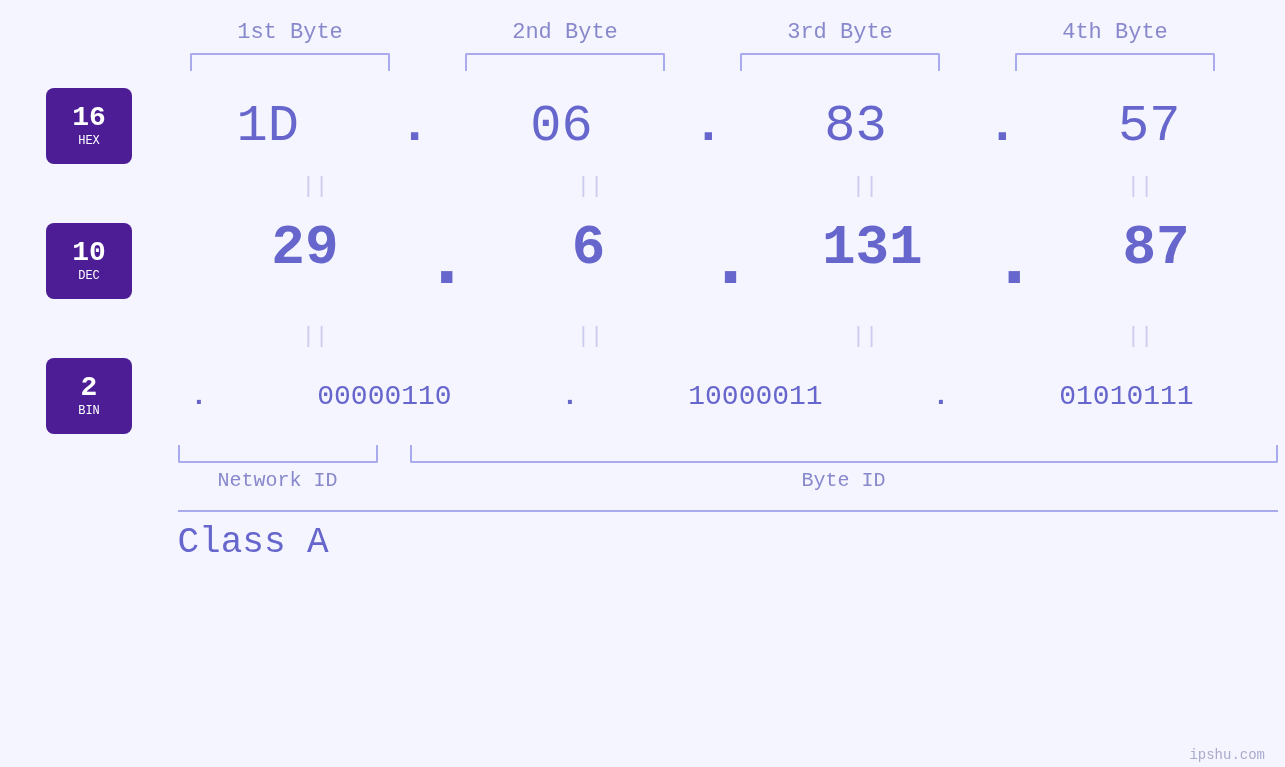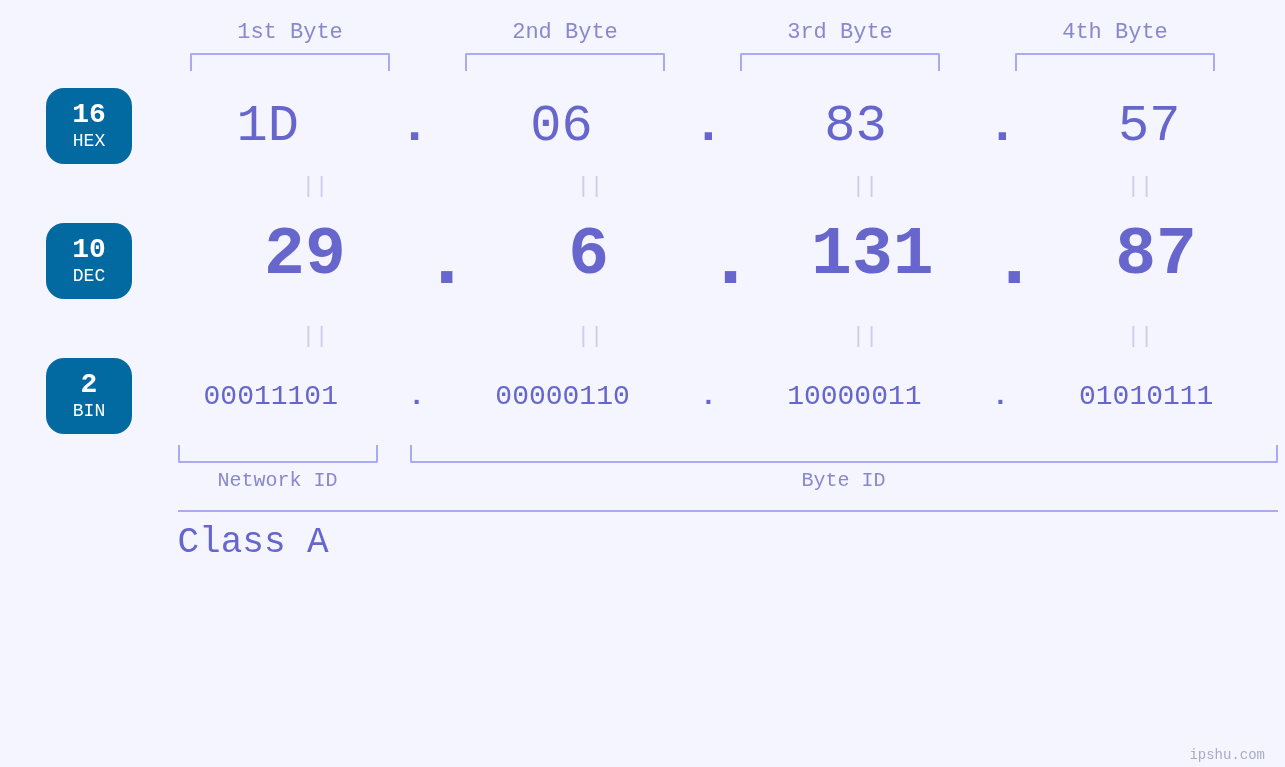--- a/index.html
+++ b/index.html
@@ -61,40 +61,40 @@
       display: flex;
       align-items: center;
       width: 1285px;
       height: 90px;
       margin-bottom: 0;
     }
 
     .base-badge {
       width: 86px;
       height: 76px;
-      background: #0369a1;
-      border-radius: 18px;
+      background: #4c1d95;
+      border-radius: 8px;
       display: flex;
       flex-direction: column;
       align-items: center;
       justify-content: center;
       margin-left: 46px;
       flex-shrink: 0;
     }
 
     .base-number {
       color: white;
       font-size: 28px;
       font-weight: bold;
       line-height: 1;
     }
 
     .base-name {
       color: white;
-      font-size: 18px;
+      font-size: 12px;
       margin-top: 2px;
     }
 
     .values-row {
       display: flex;
       align-items: flex-start;
       flex: 1;
       justify-content: space-around;
       padding: 0 20px;
     }
@@ -111,21 +111,21 @@
     }
 
     
     .hex-value {
       font-size: 52px;
       font-weight: normal;
     }
 
     
     .dec-value {
-      font-size: 68px;
+      font-size: 56px;
       font-weight: bold;
     }
 
     
     .bin-value {
       font-size: 28px;
       font-weight: normal;
     }
 
     .dot-hex { font-size: 52px; }
@@ -287,21 +287,20 @@
     <span class="equals-sym">||</span>
     <span class="equals-sym">||</span>
   </div>
 
   <div class="data-row">
     <div class="base-badge">
       <span class="base-number">2</span>
       <span class="base-name">BIN</span>
     </div>
     <div class="values-row">
-      <span class="byte-value bin-value">00011101</span>
       <span class="dot dot-bin">.</span>
       <span class="byte-value bin-value">00000110</span>
       <span class="dot dot-bin">.</span>
       <span class="byte-value bin-value">10000011</span>
       <span class="dot dot-bin">.</span>
       <span class="byte-value bin-value">01010111</span>
     </div>
   </div>
 
   <div class="bottom-brackets-row">

